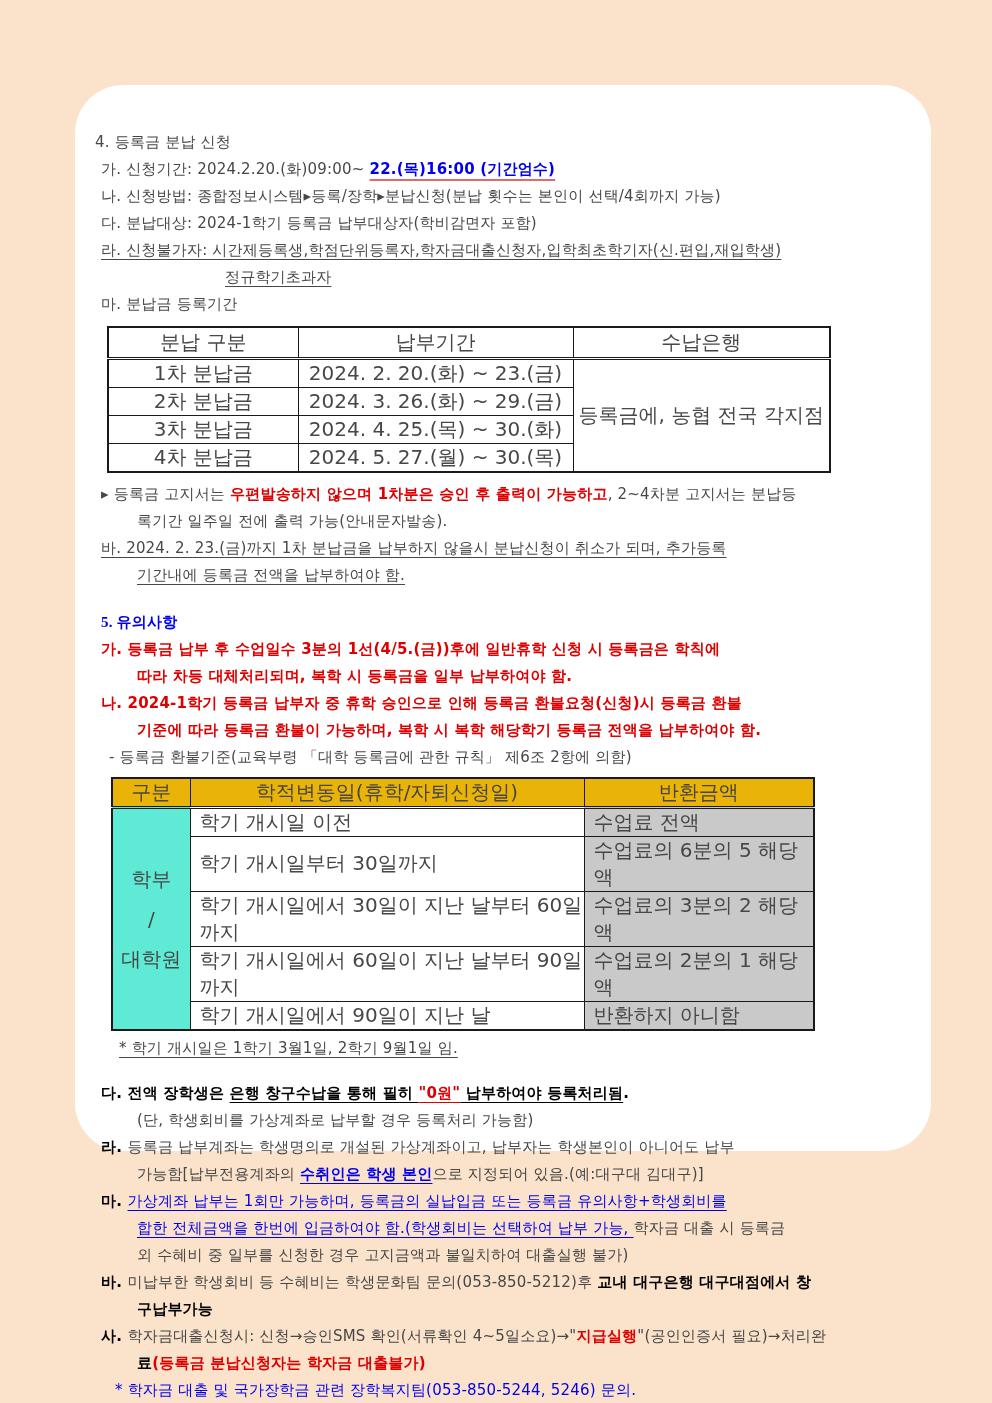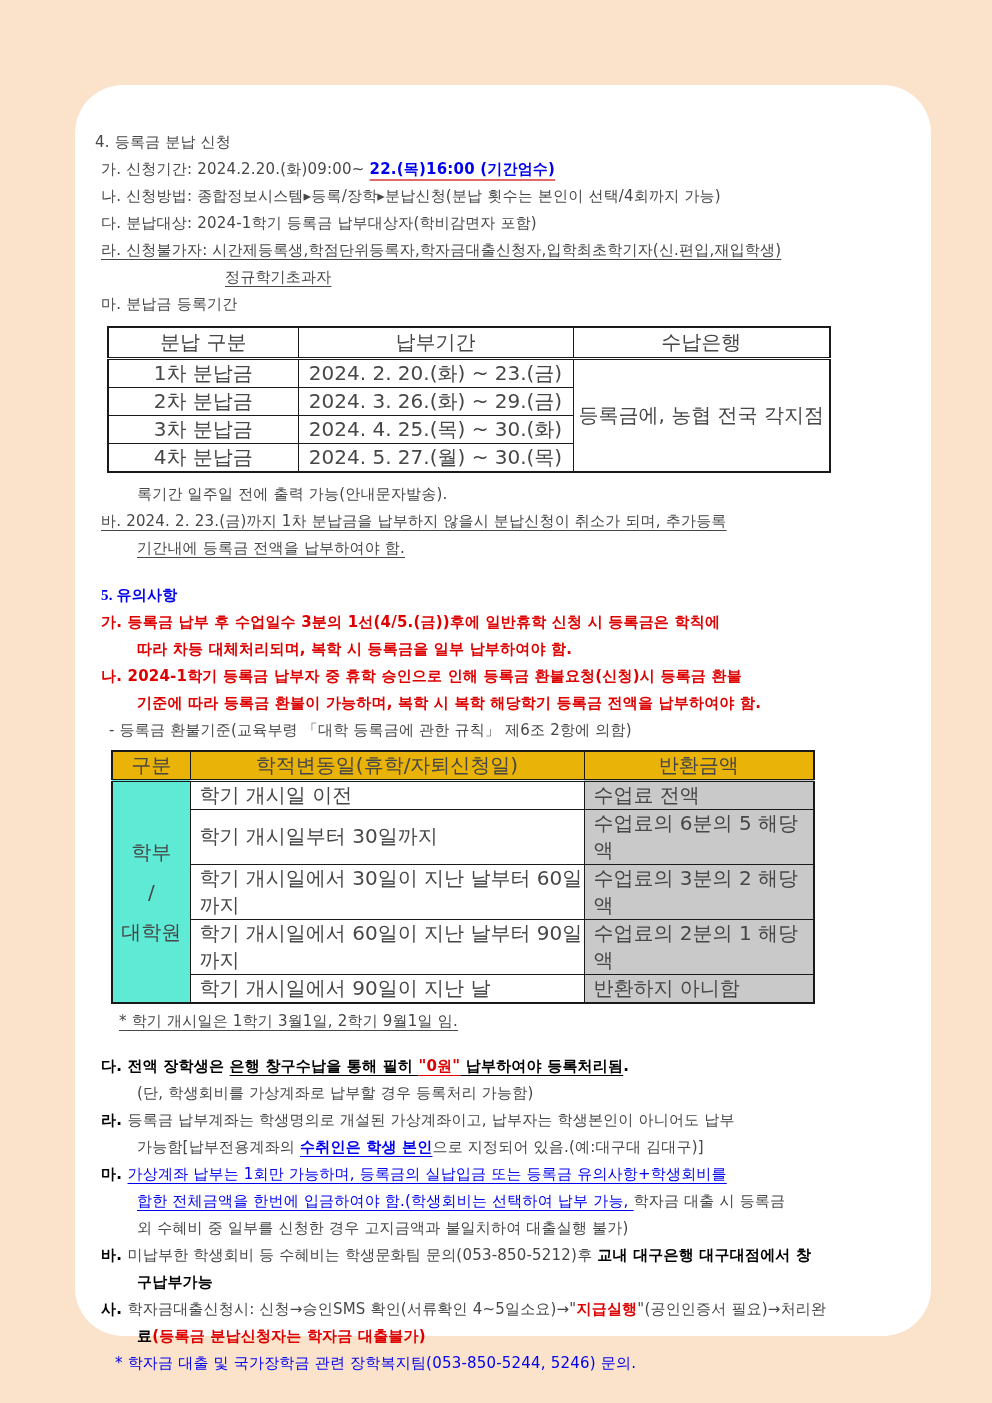--- a/index.html
+++ b/index.html
@@ -6,21 +6,21 @@
   html, body { width: 992px; height: 1403px; }
   body {
     background: #FAE2CB;
     font-family: "DejaVu Sans", "Liberation Sans", sans-serif;
     position: relative;
     overflow: hidden;
   }
   .card {
     position: absolute;
     left: 75px; top: 85px;
-    width: 856px; height: 1251px;
+    width: 856px; height: 1066px;
     background: #FFFFFF;
     border-radius: 48px;
     padding: 44px 26px 0 20px;
   }
   .line {
     font-size: 15px;
     line-height: 27px;
     color: #474747;
     white-space: pre-wrap;
     letter-spacing: 0.2px;
@@ -102,20 +102,21 @@
         <td>3차 분납금</td>
         <td>2024. 4. 25.(목) ~ 30.(화)</td>
       </tr>
       <tr>
         <td>4차 분납금</td>
         <td>2024. 5. 27.(월) ~ 30.(목)</td>
       </tr>
     </tbody>
   </table>
 
+  <div class="line item"><span>▸ 등록금 고지서는 </span><span class="red">우편발송하지 않으며 1차분은 승인 후 출력이 가능하고</span><span>, 2~4차분 고지서는 분납등</span></div>
   <div class="line ind">록기간 일주일 전에 출력 가능(안내문자발송).</div>
   <div class="line item"><span class="ul">바. 2024. 2. 23.(금)까지 1차 분납금을 납부하지 않을시 분납신청이 취소가 되며, 추가등록</span></div>
   <div class="line ind"><span class="ul">기간내에 등록금 전액을 납부하여야 함.</span></div>
 
   <div class="line item s5-title bb">5. 유의사항</div>
 
   <div class="line item red">가. 등록금 납부 후 수업일수 3분의 1선(4/5.(금))후에 일반휴학 신청 시 등록금은 학칙에</div>
   <div class="line ind red">따라 차등 대체처리되며, 복학 시 등록금을 일부 납부하여야 함.</div>
   <div class="line item red">나. 2024-1학기 등록금 납부자 중 휴학 승인으로 인해 등록금 환불요청(신청)시 등록금 환불</div>
   <div class="line ind red">기준에 따라 등록금 환불이 가능하며, 복학 시 복학 해당학기 등록금 전액을 납부하여야 함.</div>

